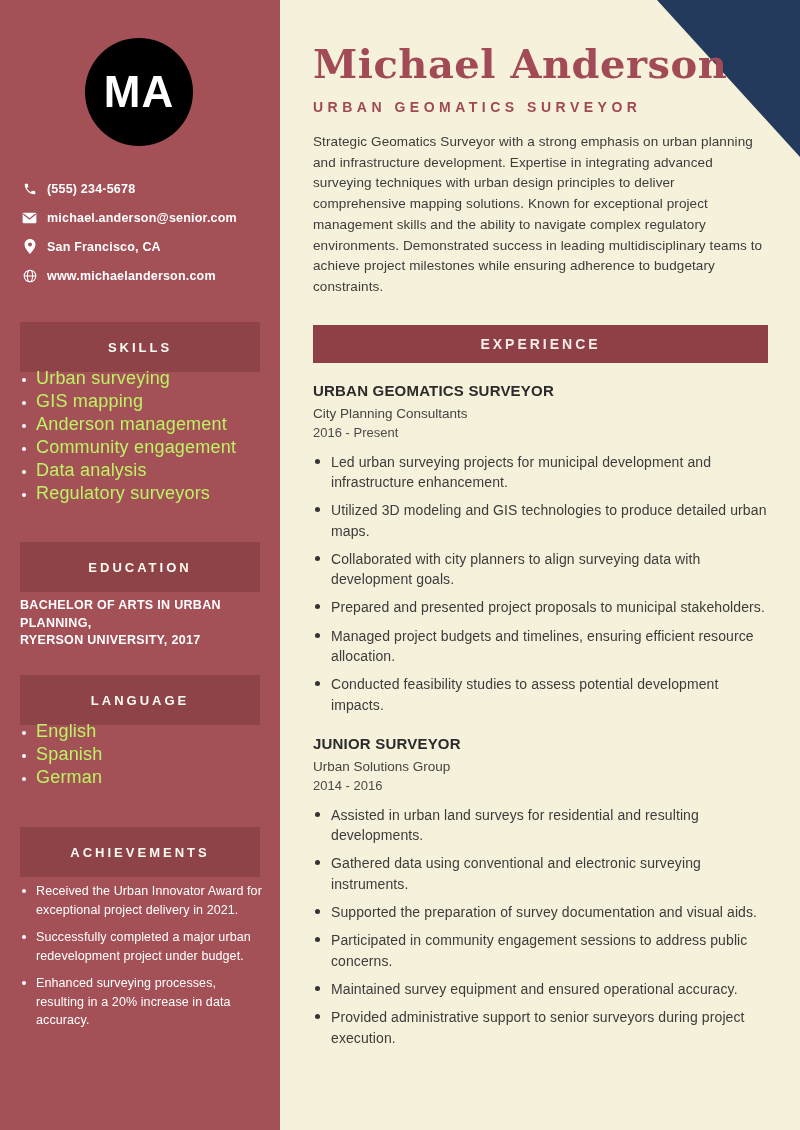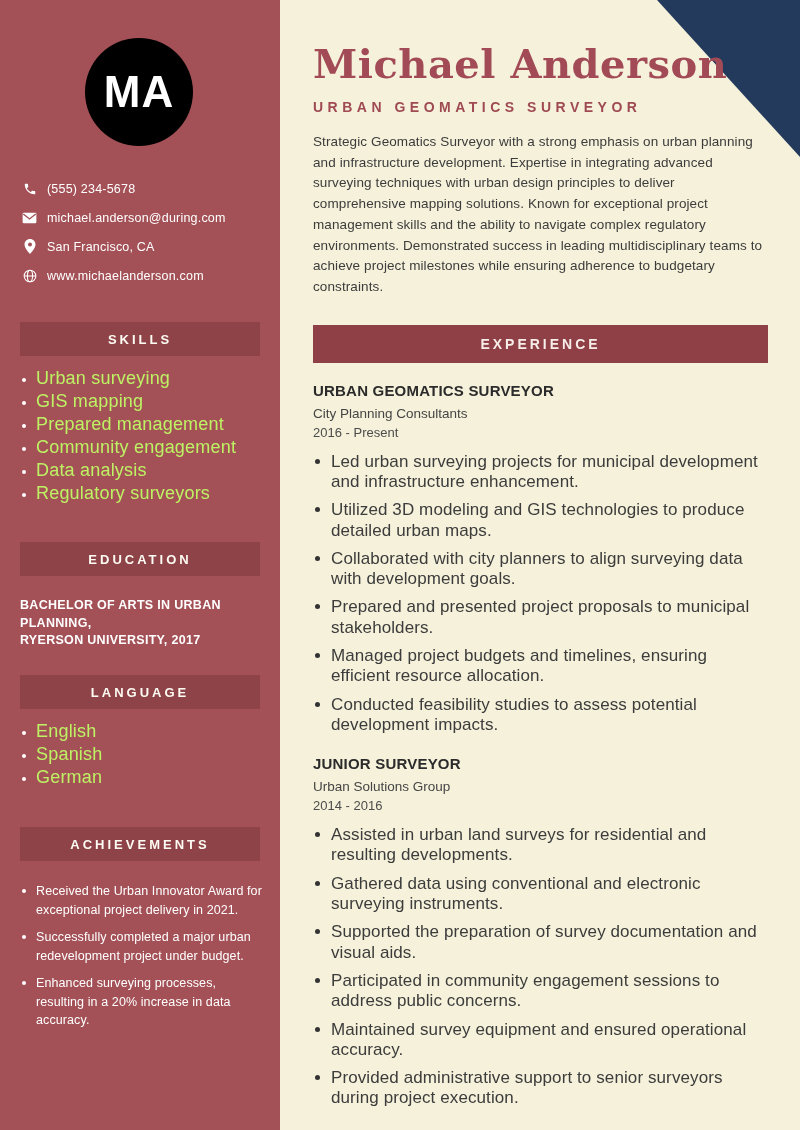--- a/index.html
+++ b/index.html
@@ -16,26 +16,26 @@
     position:absolute;left:0;top:0;width:280px;height:1130px;
     background:#a35157;color:#fff;box-sizing:border-box;
   }
   .avatar{
     position:absolute;left:85px;top:38px;width:108px;height:108px;
     border-radius:50%;background:#000000;
     display:flex;align-items:center;justify-content:center;
     font-size:44px;font-weight:600;color:#fff;letter-spacing:1px;
   }
   .contact{position:absolute;left:22px;top:174px;right:16px;}
-  .contact-row{display:flex;align-items:center;height:29px;}
+  .contact-row{display:flex;align-items:center;height:29px;font-weight:bold;}
   .contact-row .cicon{width:15px;height:15px;flex:0 0 15px;margin-right:10px;display:flex;align-items:center;justify-content:center;}
   .contact-row .ctext{font-size:12.5px;color:#fff;letter-spacing:0.2px;white-space:nowrap;}
 
   .band{
-    margin:0 20px;height:34px;background:#8e4349;
+    margin:0 20px;height:50px;background:#8e4349;
     display:flex;align-items:center;justify-content:center;
     font-size:13px;font-weight:700;letter-spacing:3px;color:#fdfbf2;
   }
   .band-skills{position:absolute;left:0;right:0;top:322px;}
   .band-education{position:absolute;left:0;right:0;top:542px;}
   .band-language{position:absolute;left:0;right:0;top:675px;}
   .band-achievements{position:absolute;left:0;right:0;top:827px;}
   .band-skills .band,.band-education .band,.band-language .band,.band-achievements .band{margin:0 20px;}
 
   .side-list{position:absolute;left:22px;right:16px;}
@@ -81,21 +81,21 @@
     font-size:14px;font-weight:700;letter-spacing:3px;color:#f6ede8;
   }
   .job{margin-top:19px;}
   .job + .job{margin-top:20px;}
   .job-role{font-size:15px;font-weight:700;color:#2b2b2b;letter-spacing:0.2px;}
   .job-company{margin-top:7px;font-size:13.5px;color:#454545;}
   .job-dates{margin-top:4px;font-size:13px;color:#4c4c4c;}
   .job-bullets{margin-top:12px;}
   .bullet{display:flex;align-items:flex-start;margin-bottom:8px;}
   .bullet .bdot{width:5px;height:5px;border-radius:50%;background:#333;flex:0 0 5px;margin:7px 11px 0 2px;}
-  .bullet .btext{font-size:17px;line-height:20.3px;color:#3c3c3c;letter-spacing:0.1px;}
+  .bullet .btext{font-size:14px;line-height:20.3px;color:#3c3c3c;letter-spacing:0.1px;}
 </style>
 </head>
 <body>
 
 <div class="page">
 
   <aside class="sidebar">
 
     <div class="avatar">
       <span>MA</span>
@@ -110,21 +110,21 @@
         </span>
         <span class="ctext">(555) 234-5678</span>
       </div>
       <div class="contact-row">
         <span class="cicon">
           <svg width="15" height="12" viewBox="0 0 24 19">
               <rect x="1" y="1" width="22" height="17" rx="2" fill="#ffffff"></rect>
               <path d="M2 3l10 8L22 3" stroke="#a35157" stroke-width="2.2" fill="none"></path>
             </svg>
         </span>
-        <span class="ctext">michael.anderson@during.com</span>
+        <span class="ctext">michael.anderson@senior.com</span>
       </div>
       <div class="contact-row">
         <span class="cicon">
           <svg width="12" height="15" viewBox="0 0 24 30">
               <path fill="#ffffff" d="M12 0C5.9 0 1 4.9 1 11c0 8.2 11 19 11 19s11-10.8 11-19C23 4.9 18.1 0 12 0zm0 15a4 4 0 110-8 4 4 0 010 8z"></path>
             </svg>
         </span>
         <span class="ctext">San Francisco, CA</span>
       </div>
       <div class="contact-row">
@@ -149,21 +149,21 @@
           <span class="side-text">Urban surveying</span>
         </div>
 
         <div class="side-item">
           <span class="dot"></span>
           <span class="side-text">GIS mapping</span>
         </div>
 
         <div class="side-item">
           <span class="dot"></span>
-          <span class="side-text">Prepared management</span>
+          <span class="side-text">Anderson management</span>
         </div>
 
         <div class="side-item">
           <span class="dot"></span>
           <span class="side-text">Community engagement</span>
         </div>
 
         <div class="side-item">
           <span class="dot"></span>
           <span class="side-text">Data analysis</span>

